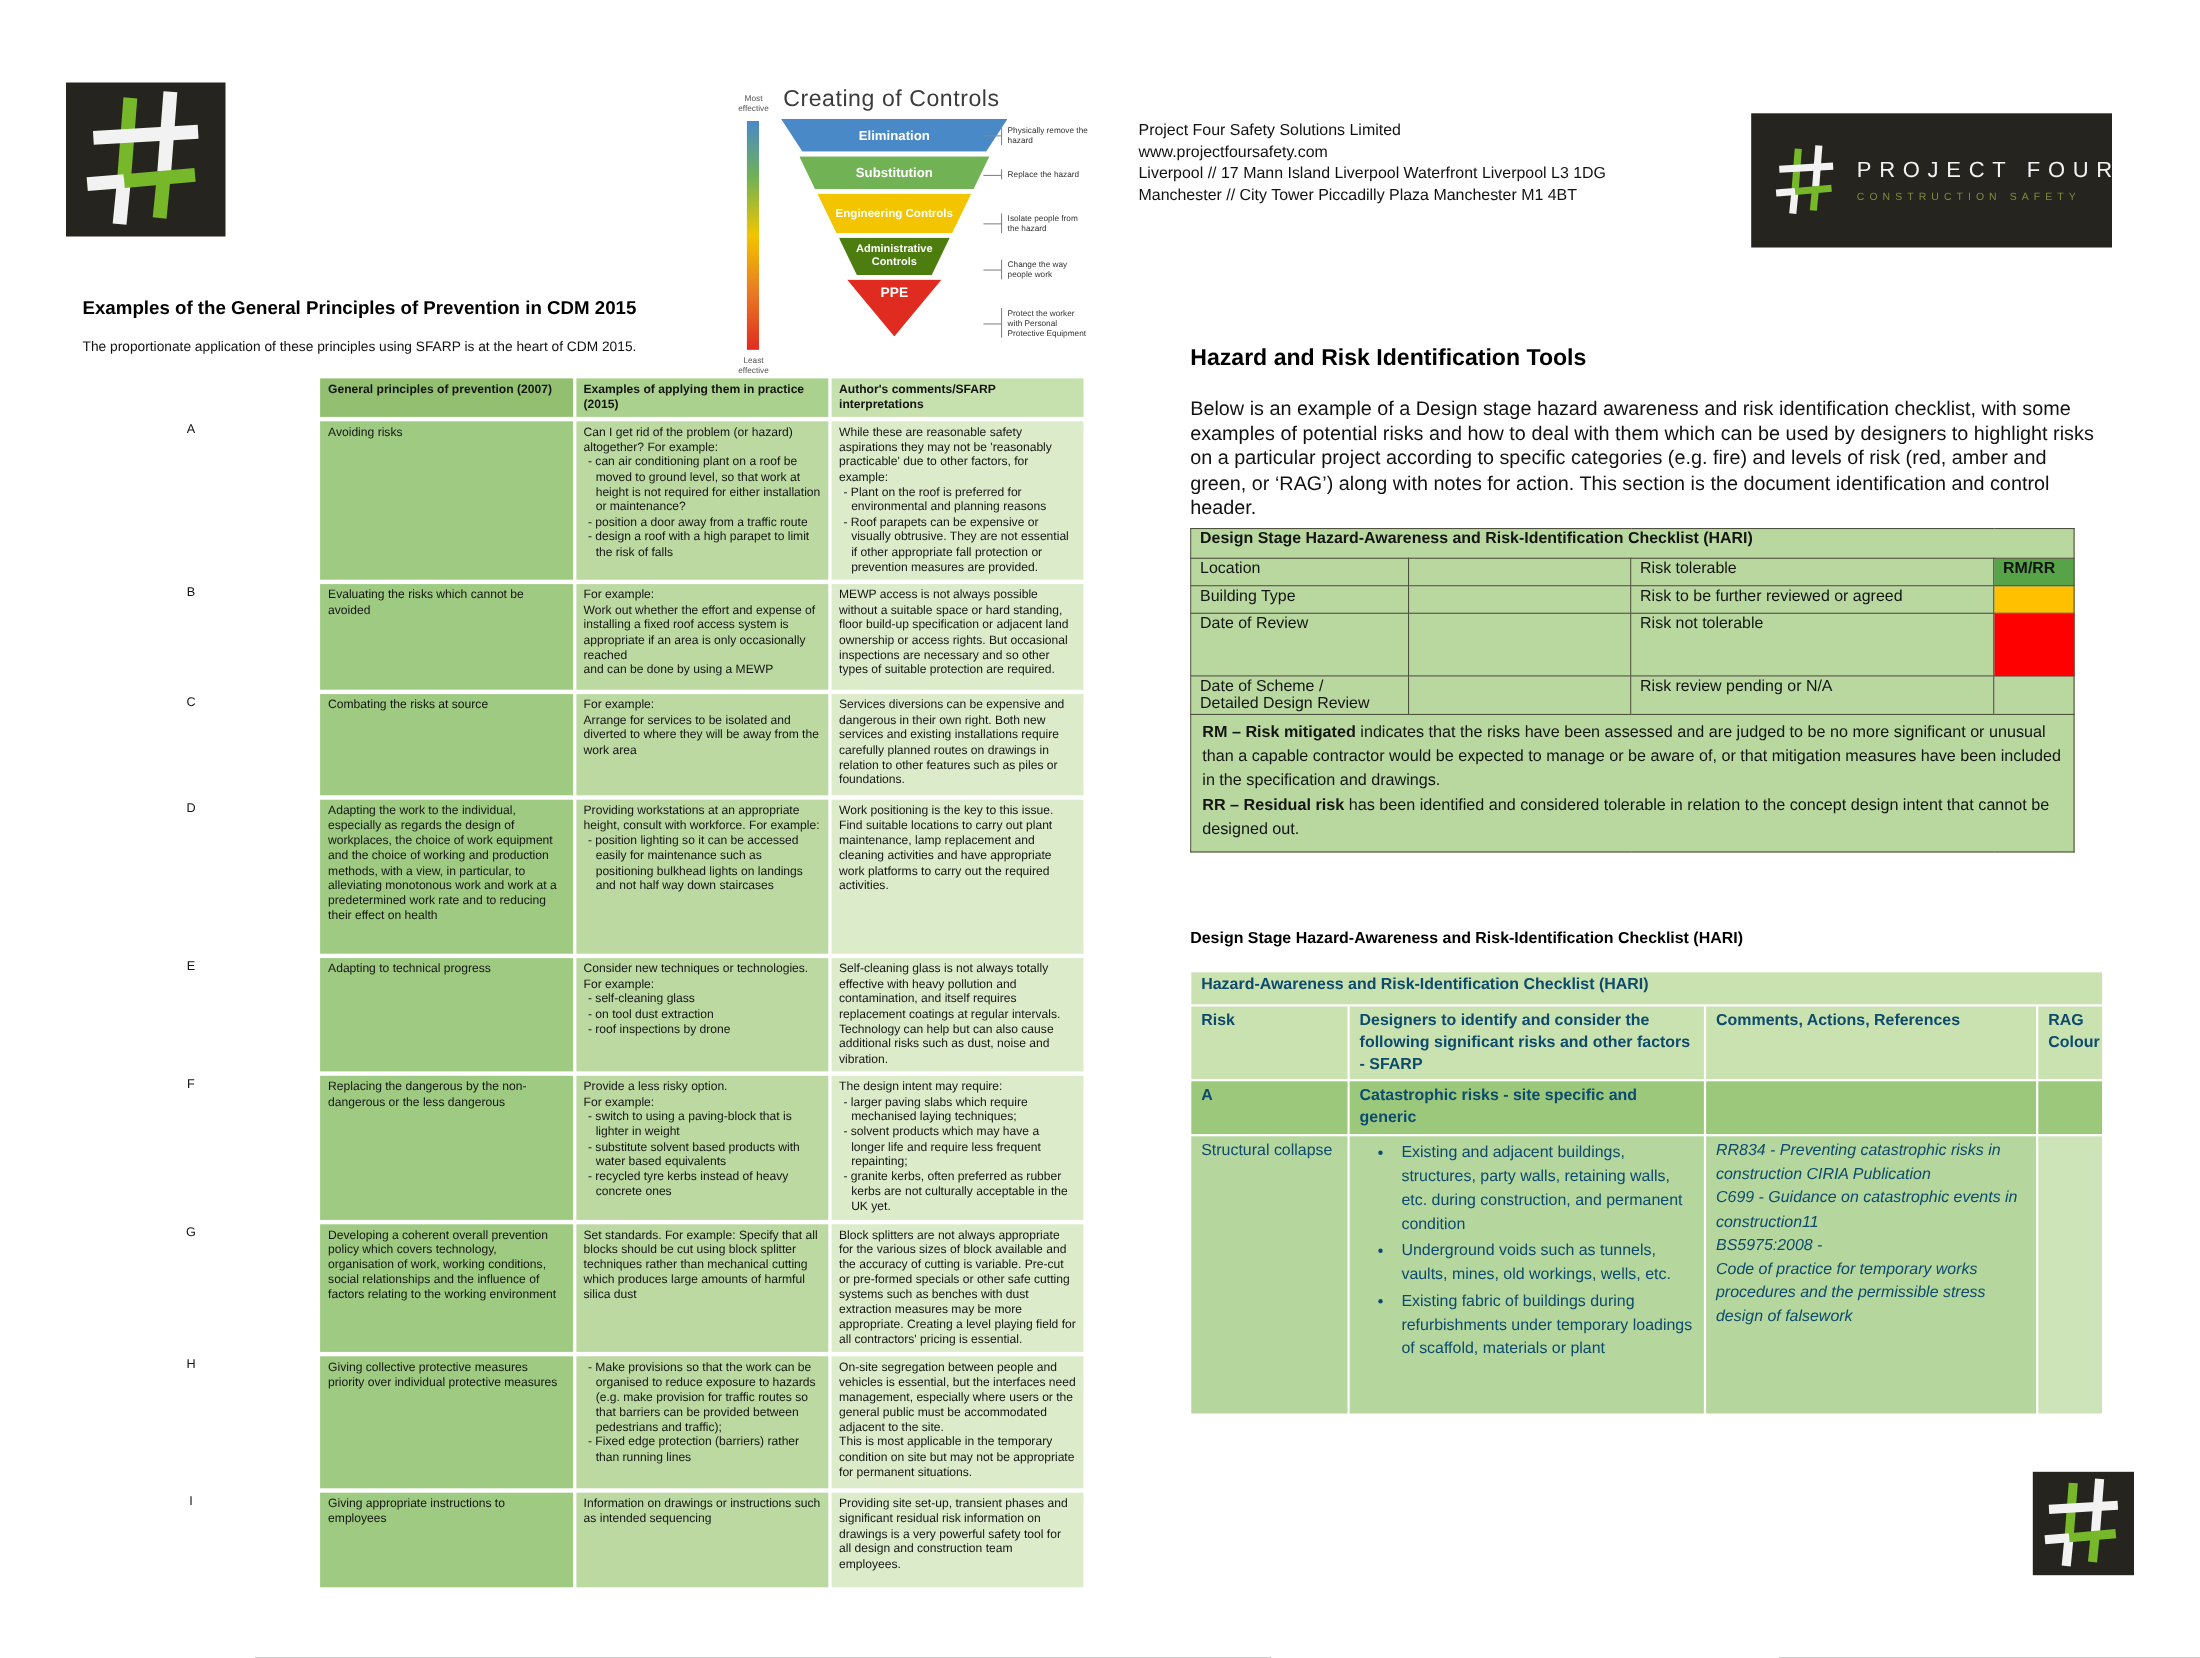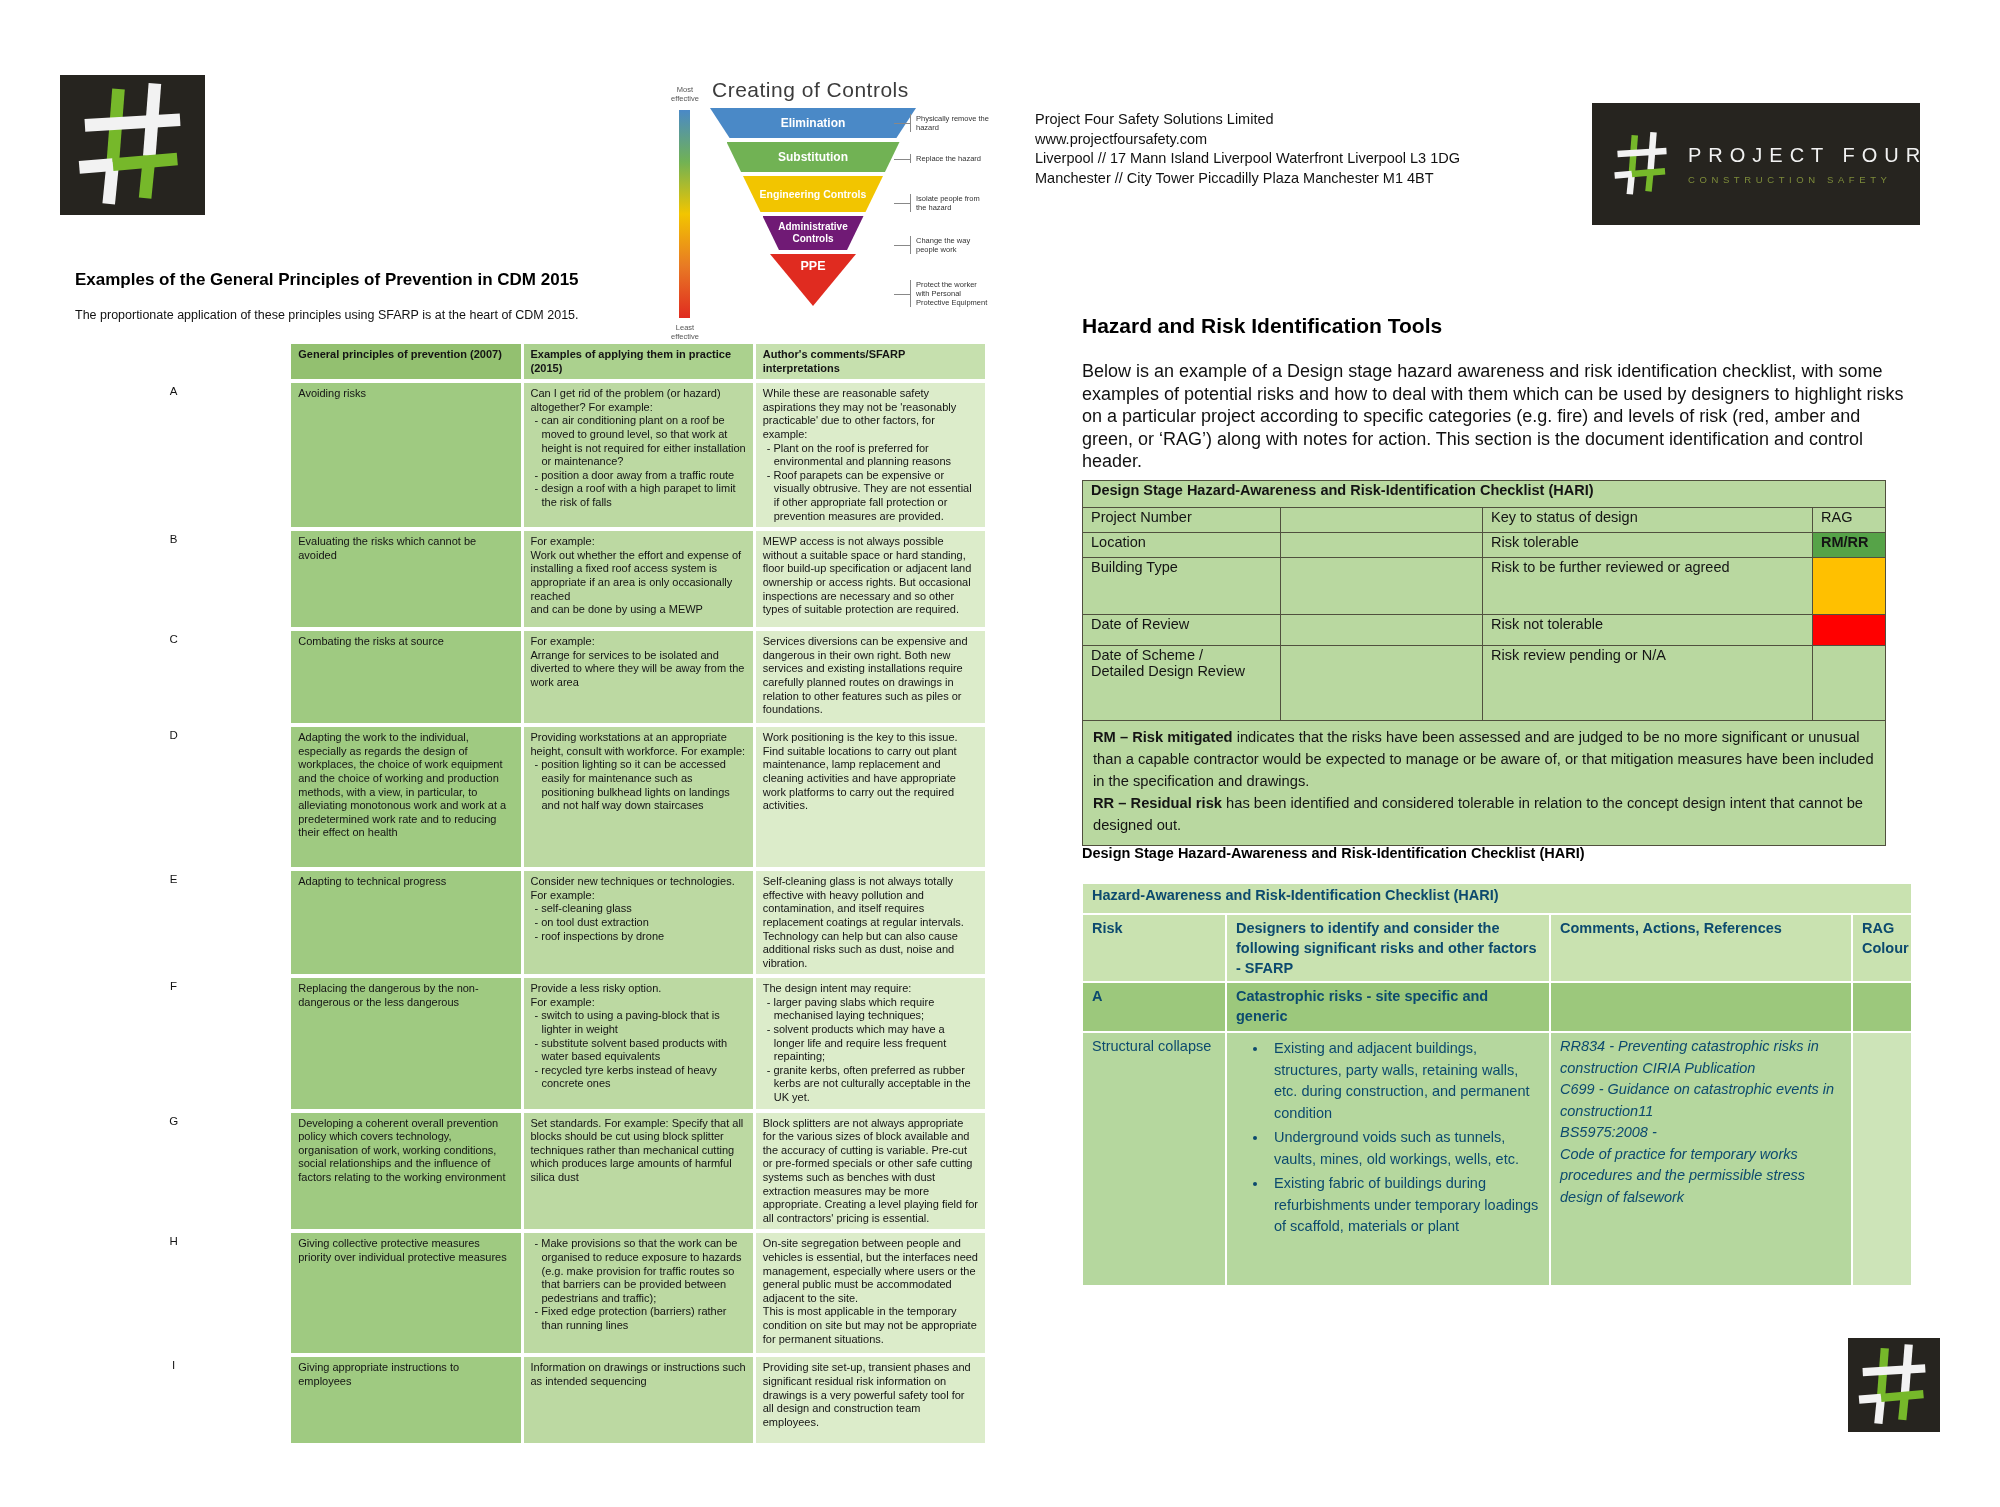--- a/index.html
+++ b/index.html
@@ -127,21 +127,21 @@
 
   <div class="hoc">
     <div class="hoc-title">Creating of Controls</div>
     <div class="eff-label most">Most effective</div>
     <div class="grad-bar" id="grad" style="background: linear-gradient(rgb(74, 137, 199), rgb(113, 178, 84), rgb(242, 197, 0), rgb(232, 122, 36), rgb(224, 43, 32));"></div>
     <div class="eff-label least">Least effective</div>
     <div class="pyr">
       <div class="layer l0" style="background: rgb(74, 137, 199);">Elimination</div>
       <div class="layer l1" style="background: rgb(113, 178, 84);">Substitution</div>
       <div class="layer l2" style="background: rgb(242, 197, 0);">Engineering Controls</div>
-      <div class="layer l3" style="background: #701a75;">Administrative Controls</div>
+      <div class="layer l3" style="background: #4d7c0f;">Administrative Controls</div>
       <div class="layer l4" style="background: rgb(224, 43, 32);">PPE</div>
     </div>
     <div class="hoc-note n0">Physically remove the hazard</div>
     <div class="hoc-note n1">Replace the hazard</div>
     <div class="hoc-note n2">Isolate people from the hazard</div>
     <div class="hoc-note n3">Change the way people work</div>
     <div class="hoc-note n4">Protect the worker with Personal Protective Equipment</div>
   </div>
 
   <div class="company">
@@ -317,28 +317,20 @@
     <colgroup>
         <col style="width:198px">
         <col style="width:202px">
         <col style="width:330px">
         <col style="width:73px">
       </colgroup>
     <tbody id="ctrl-body">
       <tr>
         <td class="title-cell" colspan="4">Design Stage Hazard-Awareness and Risk-Identification Checklist (HARI)</td>
       </tr>
-    <tr>
-          <td class="cl">
-            <div>Project Number</div>
-          </td>
-          <td class="cv"></td>
-          <td class="ck">Key to status of design</td>
-          <td class="cr">RAG</td>
-        </tr>
         <tr>
           <td class="cl">
             <div>Location</div>
           </td>
           <td class="cv"></td>
           <td class="ck">Risk tolerable</td>
           <td class="cr" style="background: rgb(86, 163, 72); font-weight: bold;">RM/RR</td>
         </tr>
         <tr>
           <td class="cl">

